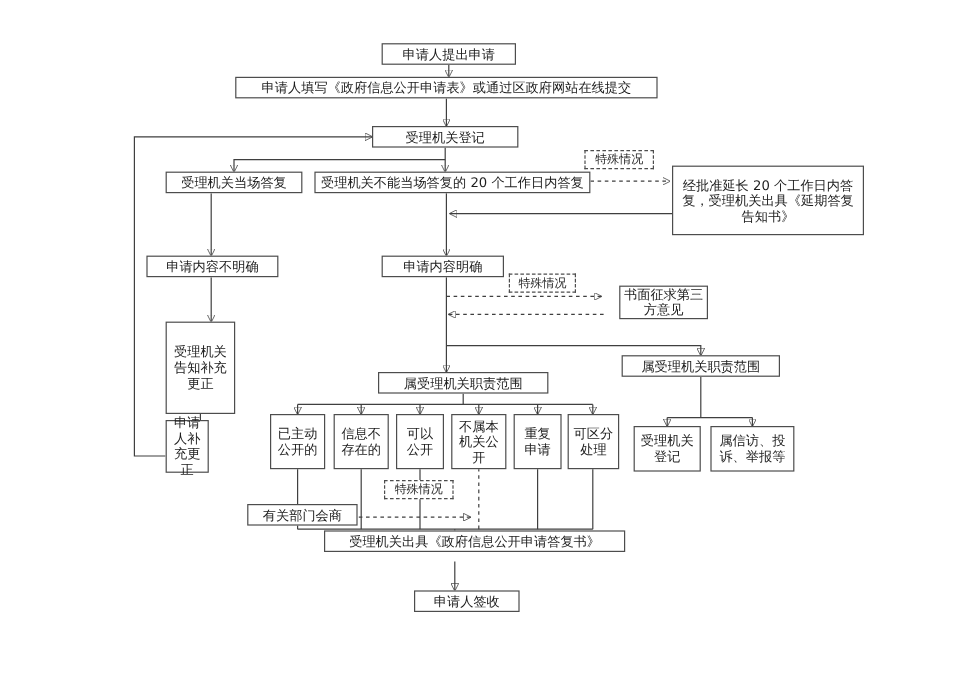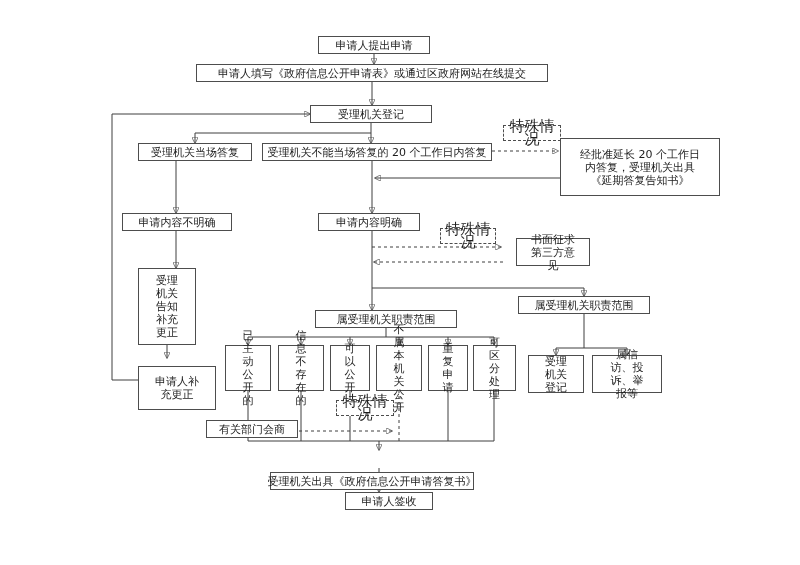--- a/index.html
+++ b/index.html
@@ -19,25 +19,25 @@
     position: absolute;
     border: 1px solid #4d4d4d;
     background: #ffffff;
     color: #1c1c1c;
     font-size: 11px;
     line-height: 13px;
     display: flex;
     align-items: center;
     justify-content: center;
     text-align: center;
-    padding: 1px 14px;
+    padding: 1px 3px;
     z-index: 2;
   }
   .node.oneline { white-space: nowrap; }
-  .node.dashed { border-style: dashed; font-size: 15px; padding: 0 1px; margin-left: 16px; }
+  .node.dashed { border-style: dashed; font-size: 10px; padding: 0 1px; }
 </style>
 </head>
 <body>
 
 <div class="canvas">
 
   <svg class="connectors" width="800" height="565" viewBox="0 0 800 565" aria-hidden="true">
     <defs>
       <marker id="arrow" viewBox="0 0 10 10" refX="9" refY="5" markerWidth="6.5" markerHeight="6.5" orient="auto-start-reverse">
         <path d="M0,0 L10,5 L0,10 z" fill="#3f3f3f" stroke="none"></path>
@@ -126,27 +126,27 @@
   <div class="node" style="left:278px;top:345px;width:46px;height:46px">信息不存在的</div>
 
   <div class="node" style="left:330px;top:345px;width:40px;height:46px">可以公开</div>
 
   <div class="node" style="left:376px;top:345px;width:46px;height:46px">不属本机关公开</div>
 
   <div class="node" style="left:428px;top:345px;width:40px;height:46px">重复申请</div>
 
   <div class="node" style="left:473px;top:345px;width:43px;height:46px">可区分处理</div>
 
-  <div class="node" style="left:138px;top:366px;width:78px;height:44px">申请人补充更正</div>
+  <div class="node" style="left:138px;top:350px;width:36px;height:44px">申请人补充更正</div>
 
   <div class="node" style="left:528px;top:355px;width:56px;height:38px">受理机关登记</div>
 
   <div class="node" style="left:592px;top:355px;width:70px;height:38px">属信访、投诉、举报等</div>
 
   <div class="node dashed" style="left:320px;top:400px;width:58px;height:16px">特殊情况</div>
 
   <div class="node oneline" style="left:206px;top:420px;width:92px;height:18px">有关部门会商</div>
 
-  <div class="node oneline" style="left:270px;top:472px;width:204px;height:18px">受理机关出具《政府信息公开申请答复书》</div>
+  <div class="node oneline" style="left:270px;top:442px;width:251px;height:18px">受理机关出具《政府信息公开申请答复书》</div>
 
   <div class="node oneline" style="left:345px;top:492px;width:88px;height:18px">申请人签收</div>
 
 </div>
 
 </body></html>

